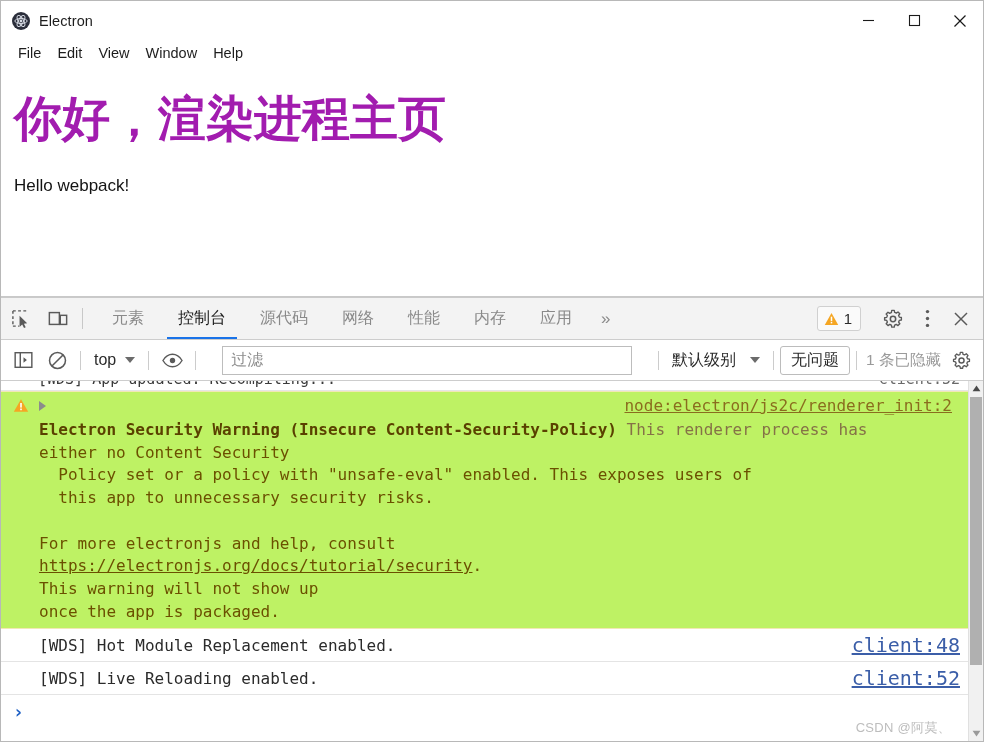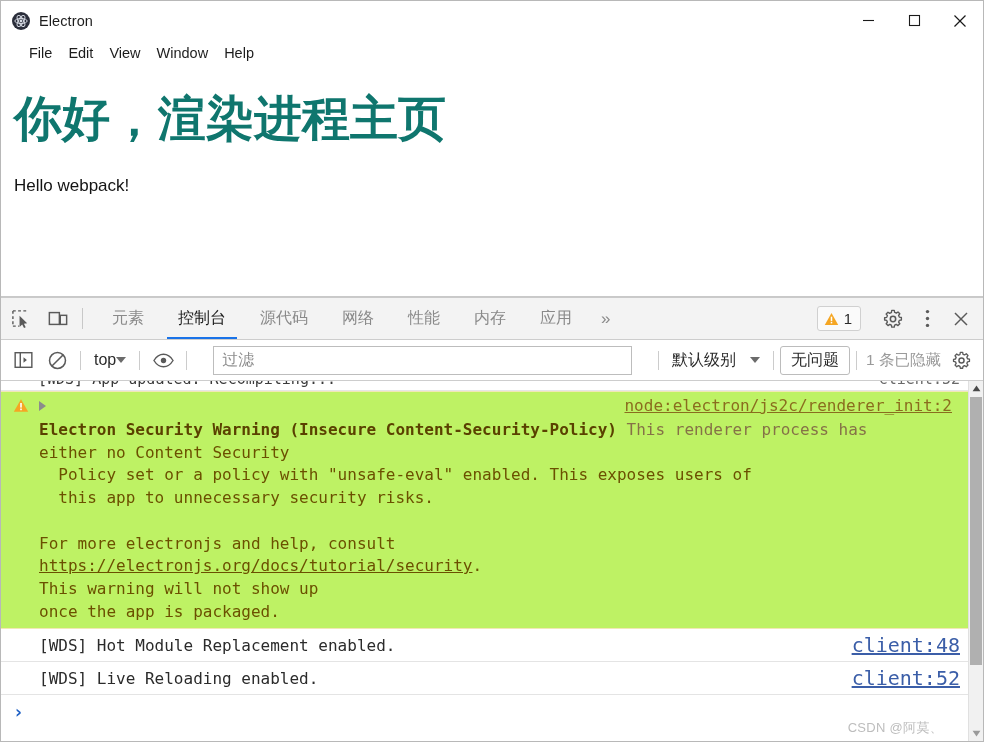--- a/index.html
+++ b/index.html
@@ -59,21 +59,21 @@
     cursor: default;
   }
   .win-btn svg { display: block; }
 
   
   .menubar {
     height: 27px;
     flex: 0 0 27px;
     display: flex;
     align-items: center;
-    padding-left: 20px;
+    padding-left: 9px;
     background: #ffffff;
     text-align: center;
   }
   .menu-item {
     font-size: 14.5px;
     color: #1d1d1d;
     padding: 3px 8px;
     cursor: default;
     line-height: 1;
   }
@@ -83,21 +83,21 @@
     flex: 1 1 auto;
     background: #ffffff;
     padding: 0 13px;
     overflow: hidden;
     border-bottom: 1px solid #c9c9c9;
   }
   .page-h1 {
     margin: 24px 0 0 0;
     font-size: 48px;
     font-weight: bold;
-    color: #0f766e;
+    color: #a21caf;
     letter-spacing: 0px;
     line-height: 1.18;
   }
   .page-p {
     margin: 28px 0 0 0;
     font-size: 17px;
     color: #141414;
   }
 
   
@@ -193,21 +193,21 @@
     cursor: default;
     border-radius: 2px;
   }
   .ct-sep {
     width: 1px; height: 19px;
     background: #cccccc;
     margin: 0 6px;
     flex: 0 0 1px;
   }
   .ctx-select {
-    display: flex; align-items: center; 
+    display: flex; align-items: center; gap: 9px;
     padding: 4px 7px;
     cursor: default;
     border-radius: 2px;
   }
   .ctx-label { font-size: 16px; color: #2b2b2b; }
   .caret {
     width: 0; height: 0;
     border-left: 5.5px solid transparent;
     border-right: 5.5px solid transparent;
     border-top: 6.5px solid #6b6b6b;
@@ -403,21 +403,21 @@
     left: 1px; right: 1px;
     top: 16px;
     height: 268px;
     background: #b0b0b0;
     cursor: default;
   }
 
   
   .watermark {
     position: absolute;
-    right: 40px; bottom: 4px;
+    right: 32px; bottom: 4px;
     font-size: 13px;
     color: #bdbdbd;
     font-family: "Liberation Sans", sans-serif;
     pointer-events: none;
     letter-spacing: .3px;
     text-align: center;
   }
 </style>
 </head>
 <body>

